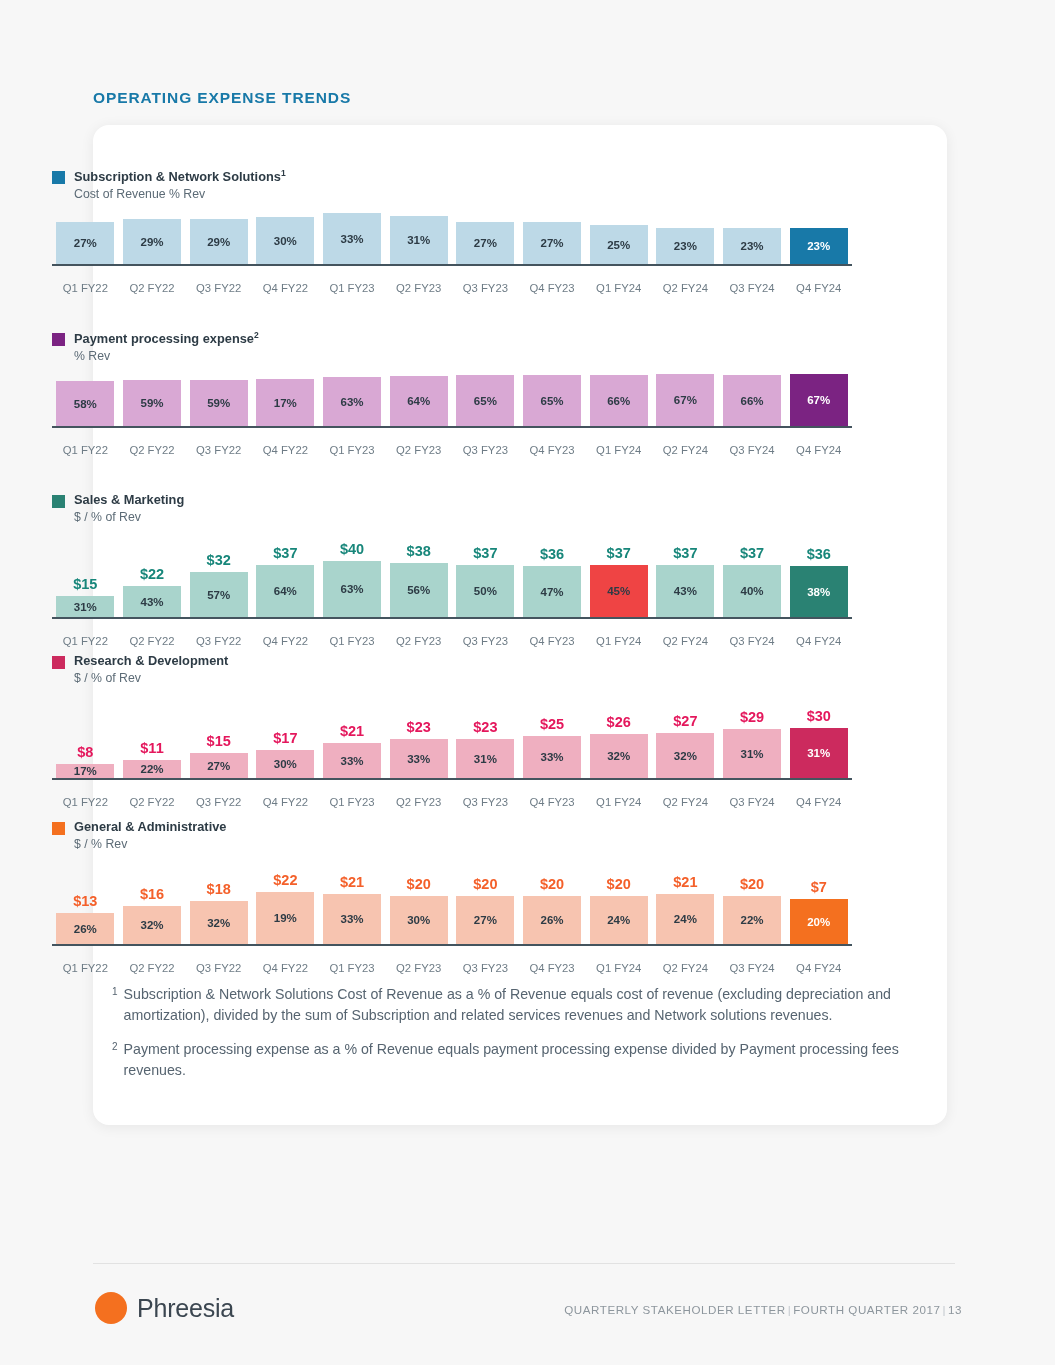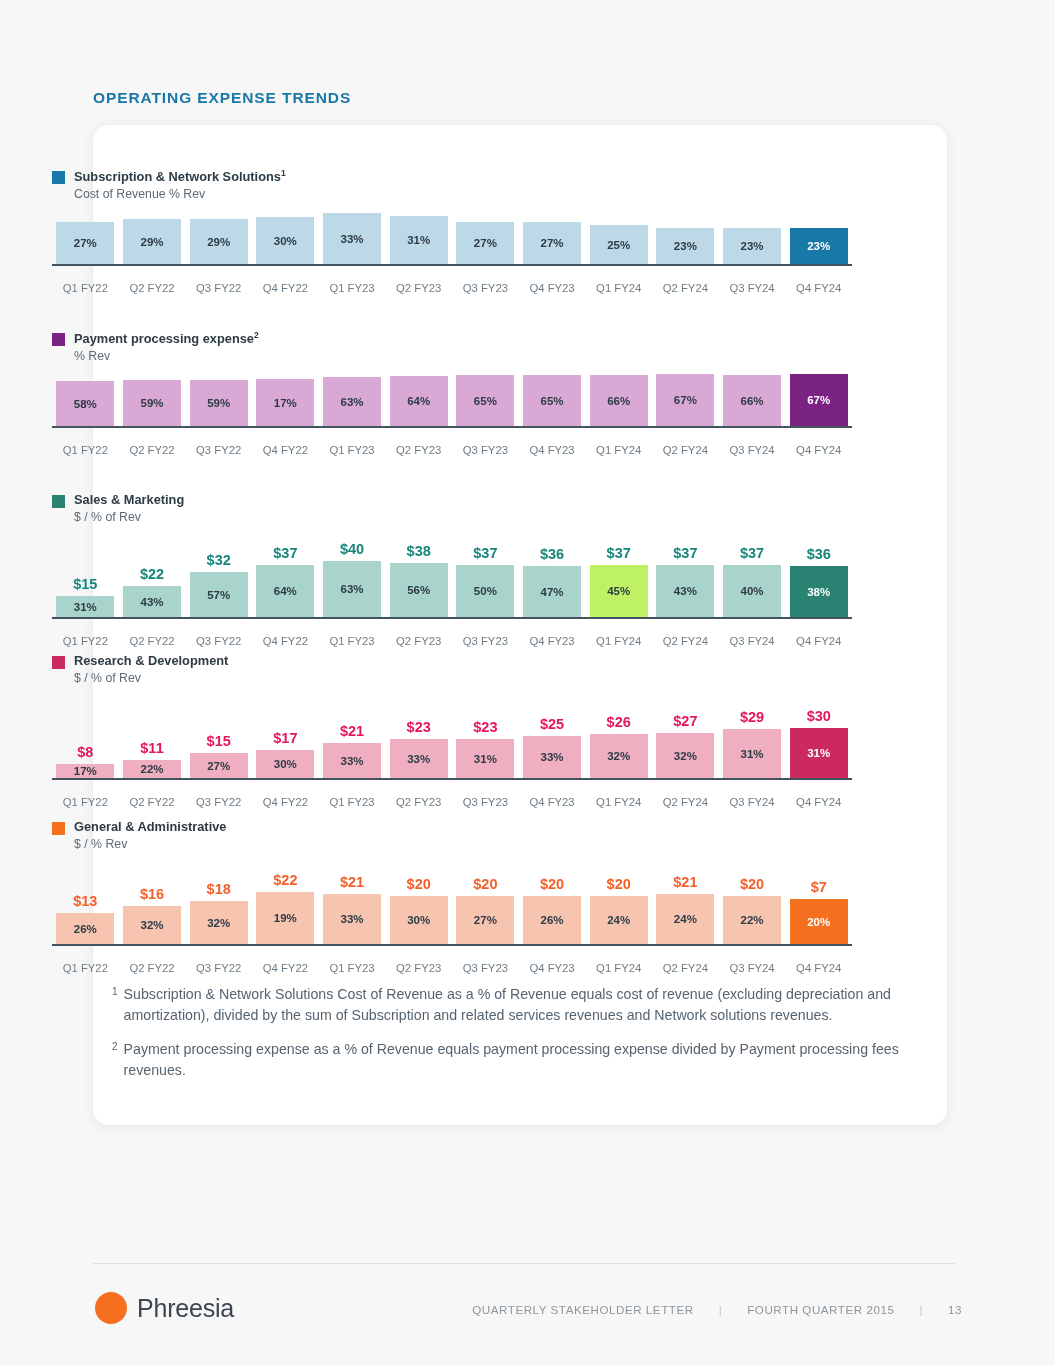--- a/index.html
+++ b/index.html
@@ -49,21 +49,21 @@
 
   .footnotes { position: absolute; left: 112px; width: 800px; }
   .fn { display: flex; gap: 6px; margin-bottom: 14px; }
   .fn-mark { font-size: 10px; color: #566470; line-height: 1.1; padding-top: 2px; }
   .fn-text { font-size: 14.2px; line-height: 1.46; color: #566470; }
 
   .footer-rule { position: absolute; left: 93px; top: 1263px; width: 862px; height: 1px; background: #e2e2e2; }
   .logo-wrap { position: absolute; left: 95px; top: 1292px; display: flex; align-items: center; gap: 10px; }
   .logo-dot { width: 32px; height: 32px; border-radius: 50%; background: #f4701f; }
   .logo-text { font-size: 25px; color: #3b4650; letter-spacing: -0.2px; }
-  .footer-meta { position: absolute; right: 93px; top: 1303px; display: flex; align-items: center; gap: 25px;
+  .footer-meta { position: absolute; right: 93px; top: 1303px; display: flex; align-items: center; gap: 2px;
     font-size: 11.6px; letter-spacing: 0.55px; color: #8d969d; }
   .footer-meta .sep { color: #c3c9ce; }
 </style>
 </head>
 <body>
 
 <div class="page">
 
   <div class="section-title">OPERATING EXPENSE TRENDS</div>
 
@@ -299,21 +299,21 @@
               </div>
             </div>
             <div class="bar-col">
               <div class="val-top" style="color: rgb(23, 134, 122);">$36</div>
               <div class="bar" style="height: 51px; background: rgb(169, 212, 204);">
                 <span class="pct" style="color: rgb(45, 59, 69);">47%</span>
               </div>
             </div>
             <div class="bar-col">
               <div class="val-top" style="color: rgb(23, 134, 122);">$37</div>
-              <div class="bar" style="height: 52px; background: #bef264;">
+              <div class="bar" style="height: 52px; background: #ef4444;">
                 <span class="pct" style="color: rgb(45, 59, 69);">45%</span>
               </div>
             </div>
             <div class="bar-col">
               <div class="val-top" style="color: rgb(23, 134, 122);">$37</div>
               <div class="bar" style="height: 52px; background: rgb(169, 212, 204);">
                 <span class="pct" style="color: rgb(45, 59, 69);">43%</span>
               </div>
             </div>
             <div class="bar-col">
@@ -562,18 +562,18 @@
   <div class="footer-rule"></div>
 
   <div class="logo-wrap">
     <div class="logo-dot"></div>
     <div class="logo-text">Phreesia</div>
   </div>
 
   <div class="footer-meta">
     <span>QUARTERLY STAKEHOLDER LETTER</span>
     <span class="sep">|</span>
-    <span>FOURTH QUARTER 2015</span>
+    <span>FOURTH QUARTER 2017</span>
     <span class="sep">|</span>
     <span>13</span>
   </div>
 
 </div>
 
 </body></html>

